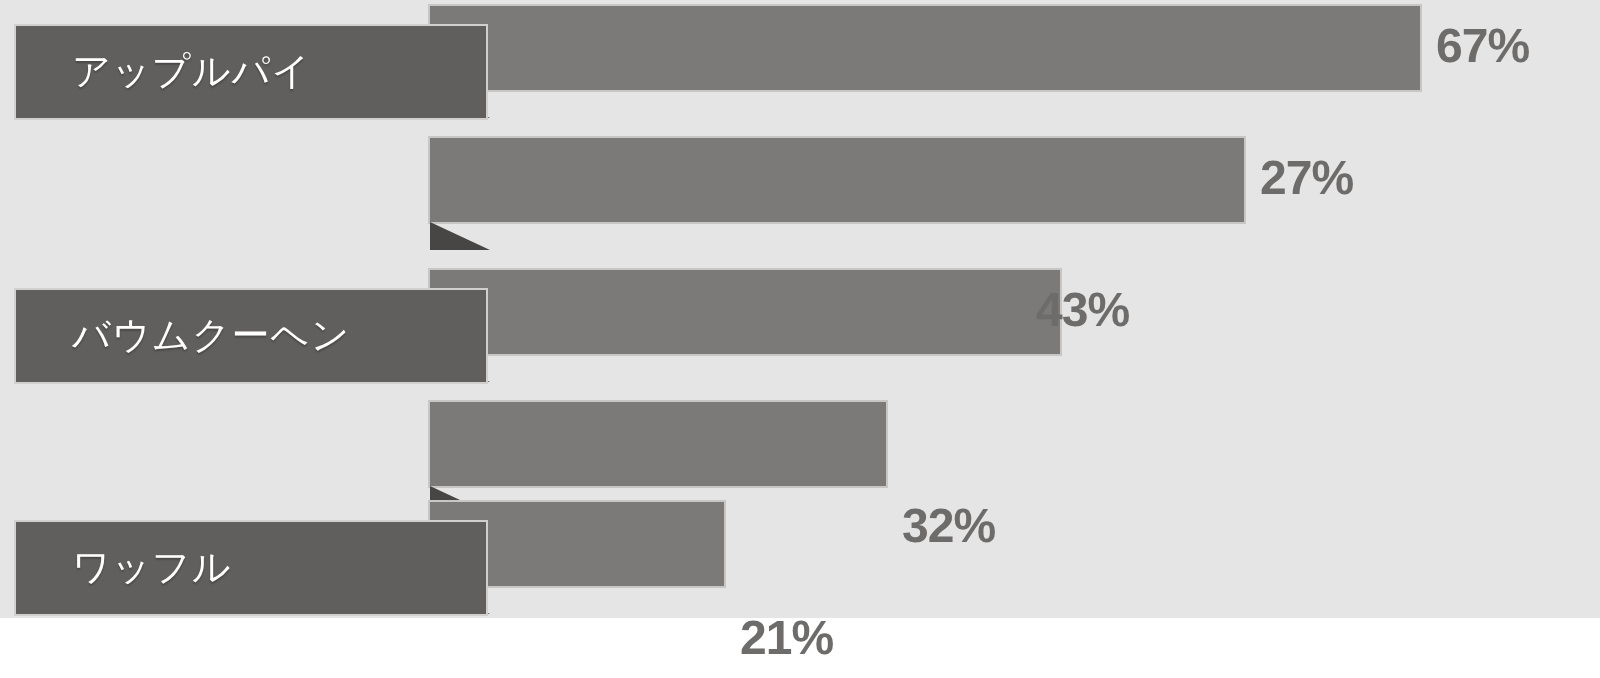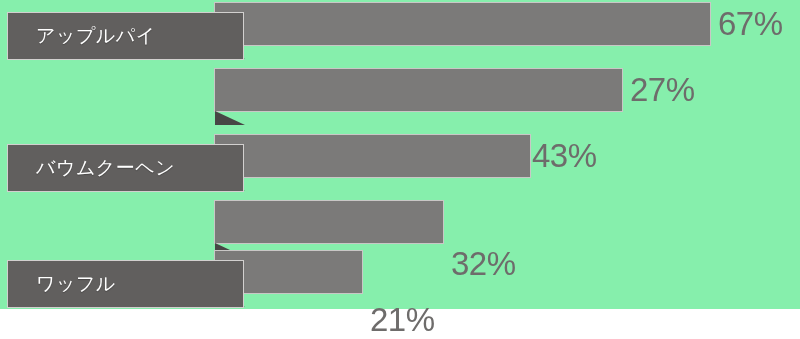--- a/index.html
+++ b/index.html
@@ -11,21 +11,21 @@
     width: 800px;
     height: 339px;
     font-family: "Liberation Sans", "DejaVu Sans", sans-serif;
     overflow: hidden;
   }
 
   #chart {
     position: relative;
     width: 800px;
     height: 309px;
-    background: #86efac;
+    background: #e5e5e5;
   }
 
   .row {
     position: absolute;
     left: 0;
     width: 800px;
     height: 66px;
   }
 
   
@@ -71,22 +71,22 @@
     text-shadow: 0 1px 1px rgba(0,0,0,0.25);
   }
 
   
   .value {
     position: absolute;
     top: 0px;
     height: 48px;
     line-height: 48px;
     color: #6e6c6b;
-    font-size: 33px;
-    font-weight: 400;
+    font-size: 24px;
+    font-weight: 700;
     letter-spacing: -0.5px;
     white-space: nowrap;
   }
 </style>
 </head>
 <body>
 
 <div id="chart">
 
   <div class="row" style="top:0px;">
@@ -103,21 +103,21 @@
     <div class="fold"></div>
     <div class="value" style="left:630px;">27%</div>
   </div>
 
   <div class="row" style="top:132px;">
     <div class="bar" style="width:315px;"></div>
     <div class="fold"></div>
     <div class="ribbon">
       <span class="ribbon-label">バウムクーヘン</span>
     </div>
-    <div class="value" style="left:532px;text-align:center;">43%</div>
+    <div class="value" style="left:518px;text-align:center;">43%</div>
   </div>
 
   <div class="row" style="top:198px;">
     <div class="bar" style="width:228px;"></div>
     <div class="fold"></div>
     <div class="value" style="left:451px;margin-top:42px;">32%</div>
   </div>
 
   <div class="row" style="top:248px;">
     <div class="bar" style="width:147px;"></div>

